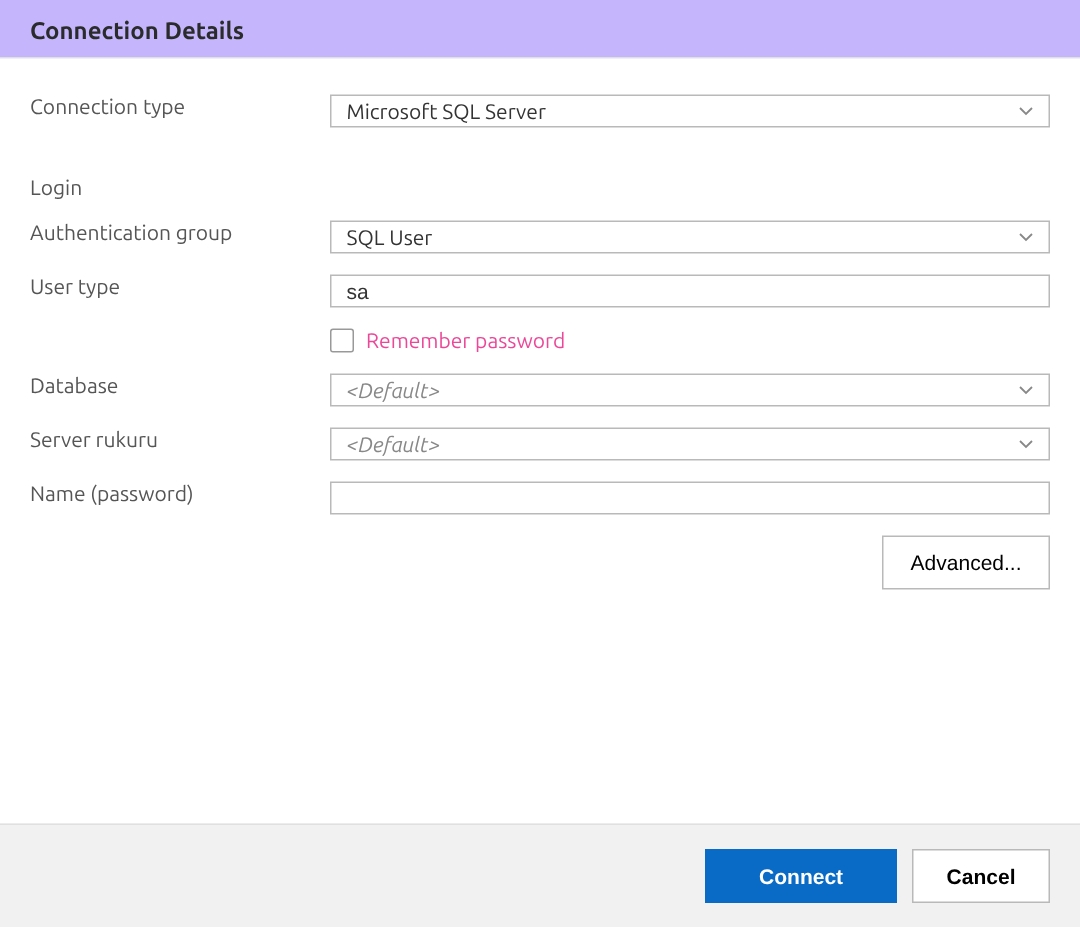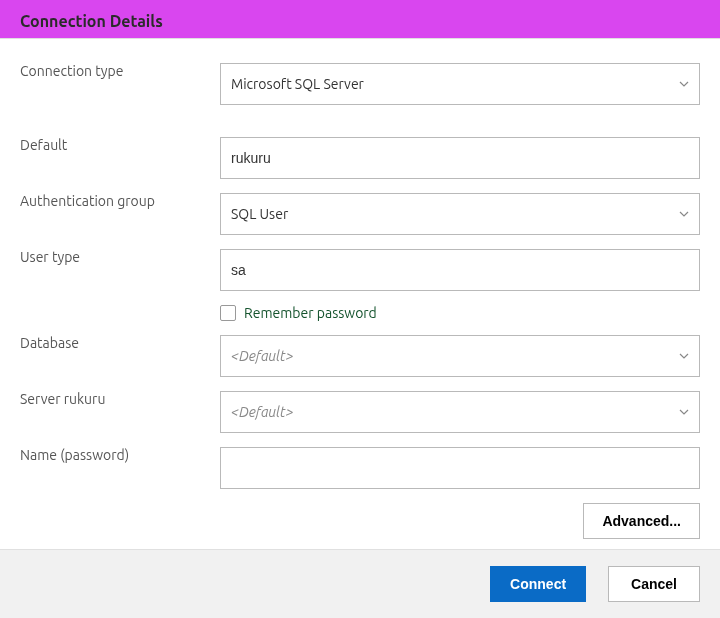--- a/index.html
+++ b/index.html
@@ -6,21 +6,21 @@
     body {
       font-family: -apple-system, BlinkMacSystemFont, "Segoe UI", Ubuntu, Arial, sans-serif;
       font-size: 14px;
       color: #333;
       width: 720px;
       height: 618px;
       background: #fff;
       overflow: hidden;
     }
     .header {
-      background: #d946ef;
+      background: #c4b5fd;
       padding: 12px 36px 8px 20px;
       border-bottom: 1px solid #e0e0e0;
     }
     .header h1 {
       font-size: 16px;
       font-weight: 700;
       color: #2b2b2b;
     }
     .body {
       padding: 24px 20px 10px 20px;
@@ -42,21 +42,21 @@
       flex: 1;
       display: flex;
       align-items: center;
     }
     .select-wrap, .input-wrap {
       position: relative;
       width: 100%;
     }
     .select-box, input.text-input, input.pw-input {
       width: 100%;
-      height: 42px;
+      height: 22px;
       border: 1px solid #b9b9b9;
       background: #fff;
       padding: 0 10px;
       font-size: 14px;
       color: #333;
       outline: none;
     }
     .select-box {
       padding-right: 30px;
       display: flex;
@@ -86,65 +86,64 @@
     }
     .checkbox {
       width: 16px;
       height: 16px;
       border: 1px solid #999;
       border-radius: 2px;
       background: #fff;
       cursor: pointer;
     }
     .checkbox-label {
-      color: #14532d;
+      color: #ec4899;
       cursor: pointer;
     }
     .adv-row {
       display: flex;
       justify-content: flex-end;
       margin-top: 12px;
     }
     .btn-advanced {
       border: 1px solid #b9b9b9;
       background: #fff;
       padding: 9px 18px;
       font-size: 14px;
-      font-weight: 700;
+      font-weight: 400;
       cursor: pointer;
     }
     .footer {
       position: absolute;
       left: 0;
       right: 0;
       bottom: 0;
       background: #f1f1f1;
       padding: 16px 20px;
       border-top: 1px solid #e0e0e0;
       display: flex;
       justify-content: flex-end;
       gap: 10px;
     }
     .btn-primary {
       background: #0a6bc6;
       color: #fff;
       border: none;
-      padding: 9px 20px;
+      padding: 9px 36px;
       font-size: 14px;
       font-weight: 700;
       cursor: pointer;
     }
     .btn-secondary {
       background: #fff;
       border: 1px solid #b9b9b9;
       padding: 9px 22px;
       font-size: 14px;
       font-weight: 600;
       cursor: pointer;
-      margin-left: 12px;
     }
     .container { position: relative; width: 720px; height: 618px; }
   </style>
 </head>
 <body>
 
 <div class="container">
 
   <div class="header">
     <h1>Connection Details</h1>
@@ -164,24 +163,21 @@
                 <path d="M2 4 L6 8 L10 4" stroke="#888" stroke-width="1.2" fill="none"></path>
               </svg>
           </span>
         </div>
       </div>
     </div>
 
     <div class="gap"></div>
 
     <div class="row">
-      <div class="label-col">Default</div>
-      <div class="field-col">
-        <input class="text-input" type="text" value="rukuru" style="">
-      </div>
+      <div class="label-col">Login</div>
     </div>
 
     <div class="row">
       <div class="label-col">Authentication group</div>
       <div class="field-col">
         <div class="select-wrap">
           <div class="select-box">
             <span>SQL User</span>
           </div>
           <span class="chev">

